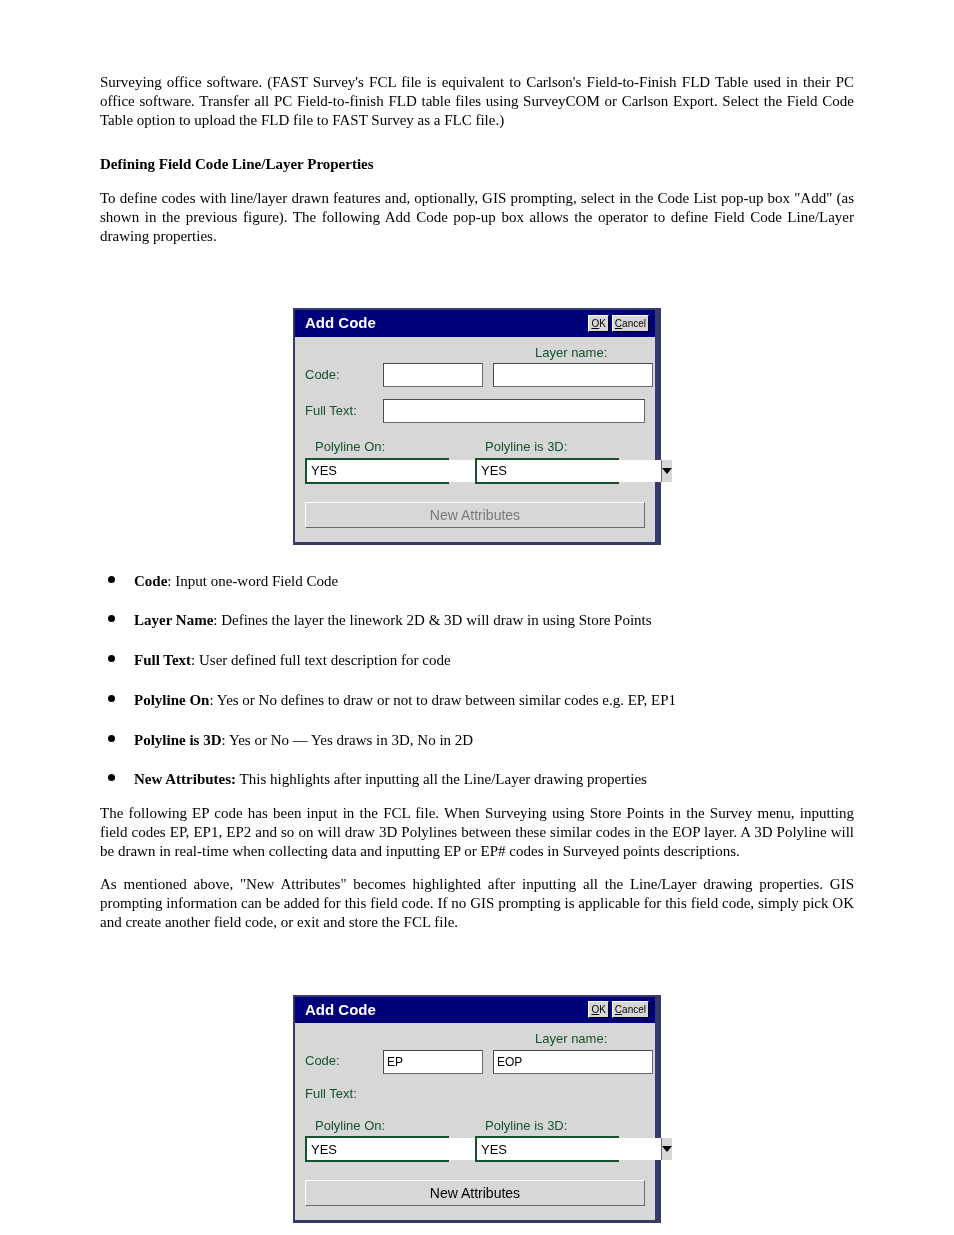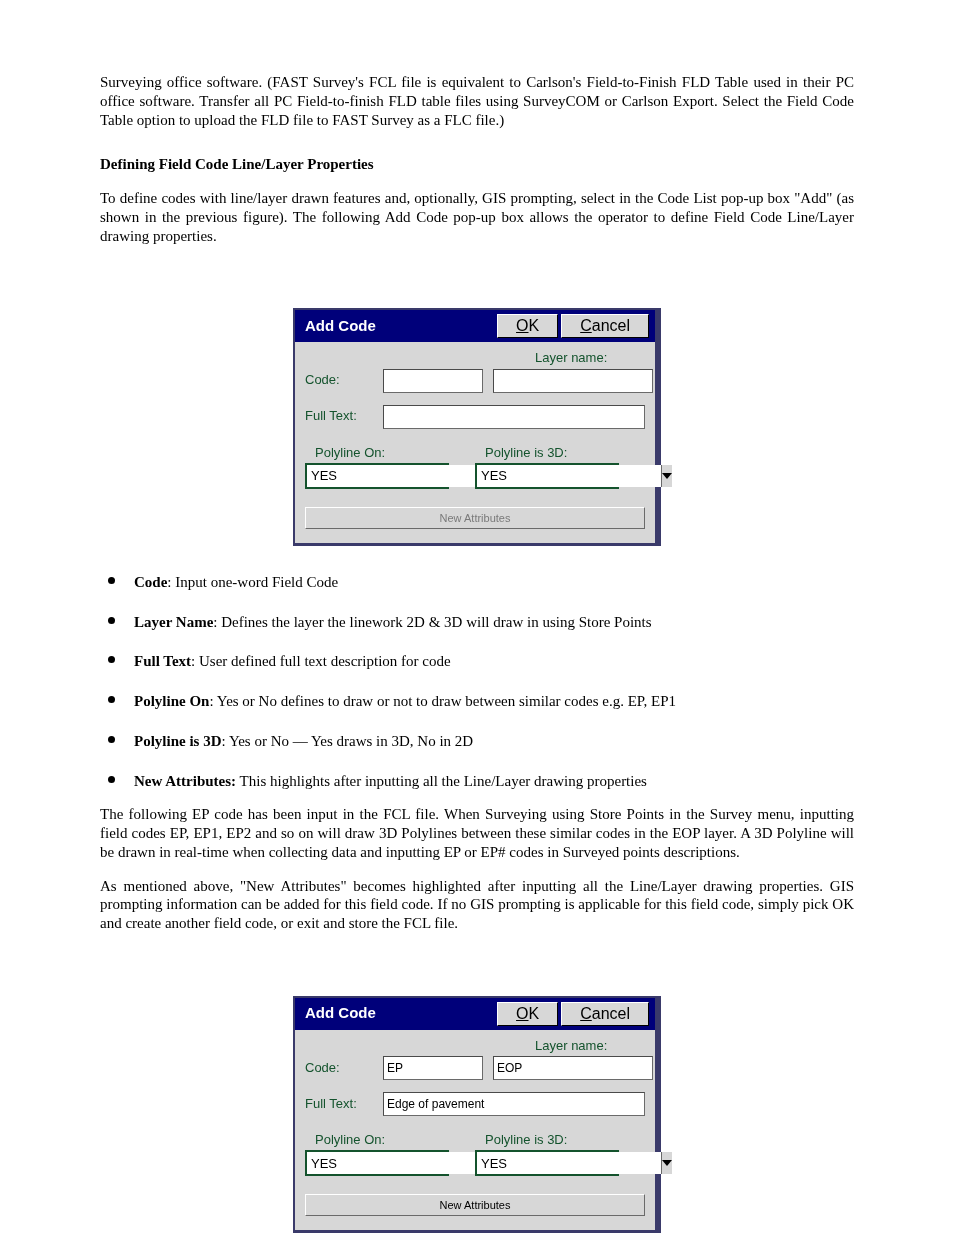--- a/index.html
+++ b/index.html
@@ -42,22 +42,22 @@
     display: flex;
     align-items: center;
   }
   .dlg-title .title-text { flex: 1; }
   .dlg-btn {
     background: #d7d7d7;
     border: 1px solid #000;
     border-top-color:#fff; border-left-color:#fff;
     color:#000;
     font-family: "MS Sans Serif", Tahoma, Arial, sans-serif;
-    font-size: 16px;
-    padding: 2px 18px;
+    font-size: 10px;
+    padding: 2px 2px;
     margin-left: 3px;
   }
   .dlg-btn .ul { text-decoration: underline; }
   .dlg-body { padding: 8px 10px 14px 10px; }
   .lab { color:#14532d; }
   .txt {
     background:#fff; border:1px solid #6a6a6a; border-top-color:#4a4a4a; border-left-color:#4a4a4a;
     height:20px; font-family:"MS Sans Serif",Tahoma,Arial,sans-serif; font-size:12px;
     padding:1px 3px; color:#000;
   }
@@ -78,21 +78,21 @@
   .combo .combo-arrow {
     width:20px; background:#d7d7d7; border-left:1px solid #6a6a6a;
     display:flex; align-items:center; justify-content:center;
   }
   .combo .combo-arrow svg { width:10px; height:6px; }
   .big-btn {
     width: 100%;
     border: 1px solid #6a6a6a;
     border-top-color:#fff; border-left-color:#fff;
     background:#d7d7d7; color:#7a7a7a;
-    font-family:"MS Sans Serif",Tahoma,Arial,sans-serif; font-size:11px;
+    font-family:"MS Sans Serif",Tahoma,Arial,sans-serif; font-size:14px;
     padding:4px 8px;
   }
   .big-btn.enabled { color:#000; }
   .code-row { display:flex; align-items:flex-end; margin-bottom:12px; }
   .code-row .code-cell { display:flex; align-items:center; }
   .code-row .code-cell .lab { width: 78px; }
   .code-row .code-cell .txt { width: 92px; }
   .code-row .layer-cell { flex:1; display:flex; flex-direction:column; margin-left:10px; }
   .code-row .layer-cell .lab { margin-left:42px; margin-bottom:2px; }
   .code-row .layer-cell .txt { width: 100%; }
@@ -183,21 +183,20 @@
           <span class="lab">Code:</span>
           <input class="txt" value="EP" style="">
         </div>
         <div class="layer-cell">
           <span class="lab">Layer name:</span>
           <input class="txt" value="EOP" style="">
         </div>
       </div>
       <div class="full-text-row">
         <span class="lab">Full Text:</span>
-        <input class="txt" value="Edge of pavement" style="">
       </div>
       <div class="poly-row">
         <div class="poly-col">
           <span class="lab">Polyline On:</span>
           <div class="combo">
             <input class="combo-text" value="YES" style="">
             <span class="combo-arrow">
               <svg viewBox="0 0 10 6">
                   <polygon points="0,0 10,0 5,6" fill="#000"></polygon>
                 </svg>

